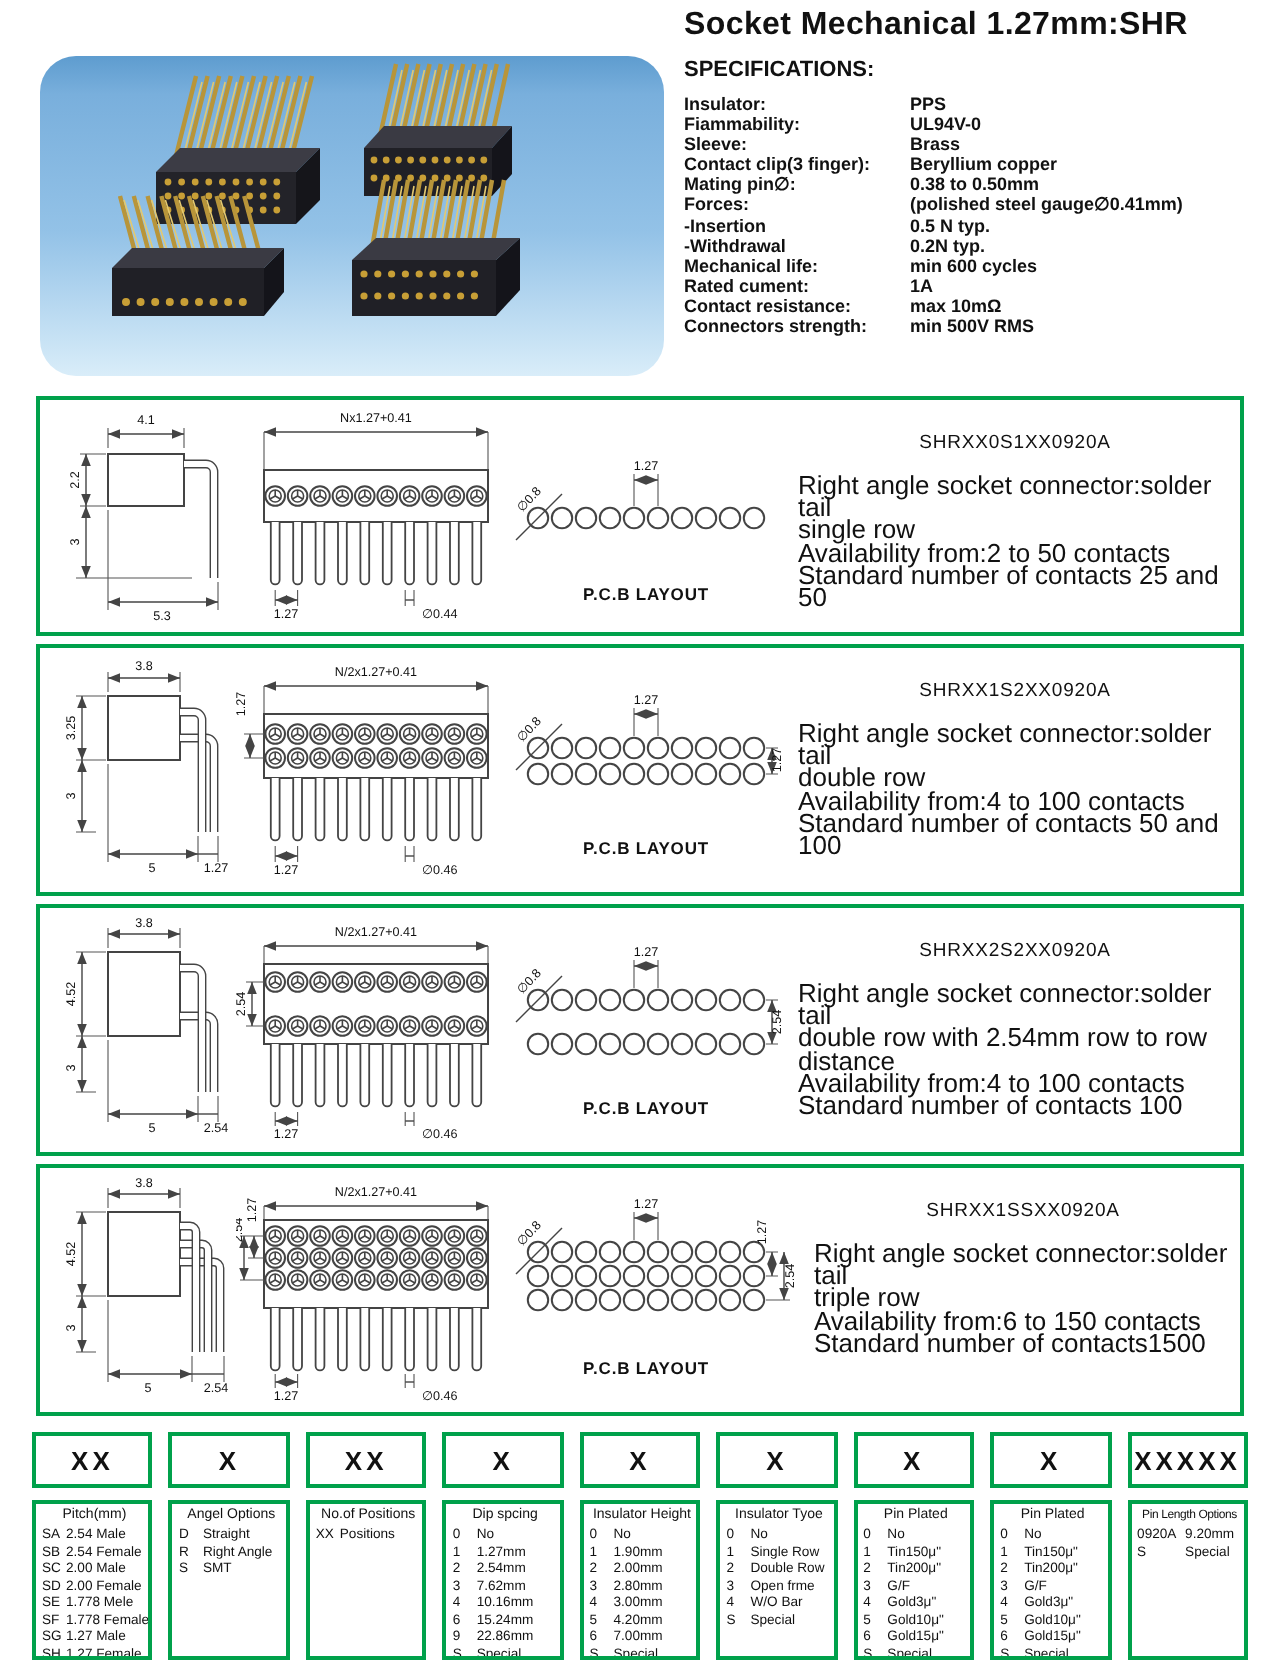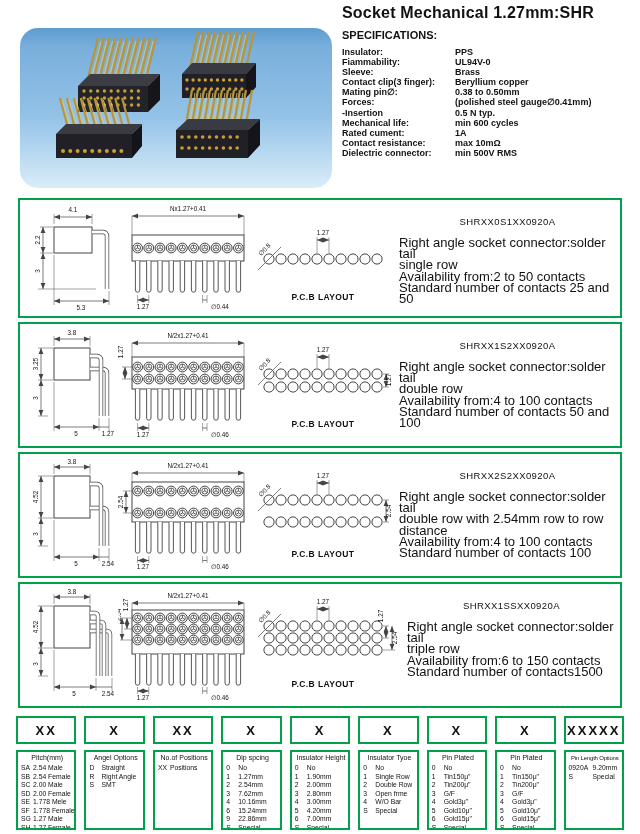--- a/index.html
+++ b/index.html
@@ -181,38 +181,42 @@
       <div class="spec-row">
         <span class="spec-label">Forces:</span>
         <span class="spec-value">(polished steel gauge∅0.41mm)</span>
       </div>
 
       <div class="spec-row">
         <span class="spec-label">-Insertion</span>
         <span class="spec-value">0.5 N typ.</span>
       </div>
 
+      <div class="spec-row">
+        <span class="spec-label">-Withdrawal</span>
+        <span class="spec-value">0.2N typ.</span>
+      </div>
 
       <div class="spec-row">
         <span class="spec-label">Mechanical life:</span>
         <span class="spec-value">min 600 cycles</span>
       </div>
 
       <div class="spec-row">
         <span class="spec-label">Rated cument:</span>
         <span class="spec-value">1A</span>
       </div>
 
       <div class="spec-row">
         <span class="spec-label">Contact resistance:</span>
         <span class="spec-value">max 10mΩ</span>
       </div>
 
       <div class="spec-row">
-        <span class="spec-label">Dielectric connector:</span>
+        <span class="spec-label">Connectors strength:</span>
         <span class="spec-value">min 500V RMS</span>
       </div>
     </div>
 </div>
 
 <div class="panel h1">
   <svg width="90" height="114" viewBox="0 0 90 114" style="margin-left:8px">
     <path class="ext" d="M26,23 V13 M64,23 V13"></path>
     <line class="dln" x1="26" y1="16" x2="64" y2="16"></line>
     <text class="dt" x="45" y="11">4.1</text>

